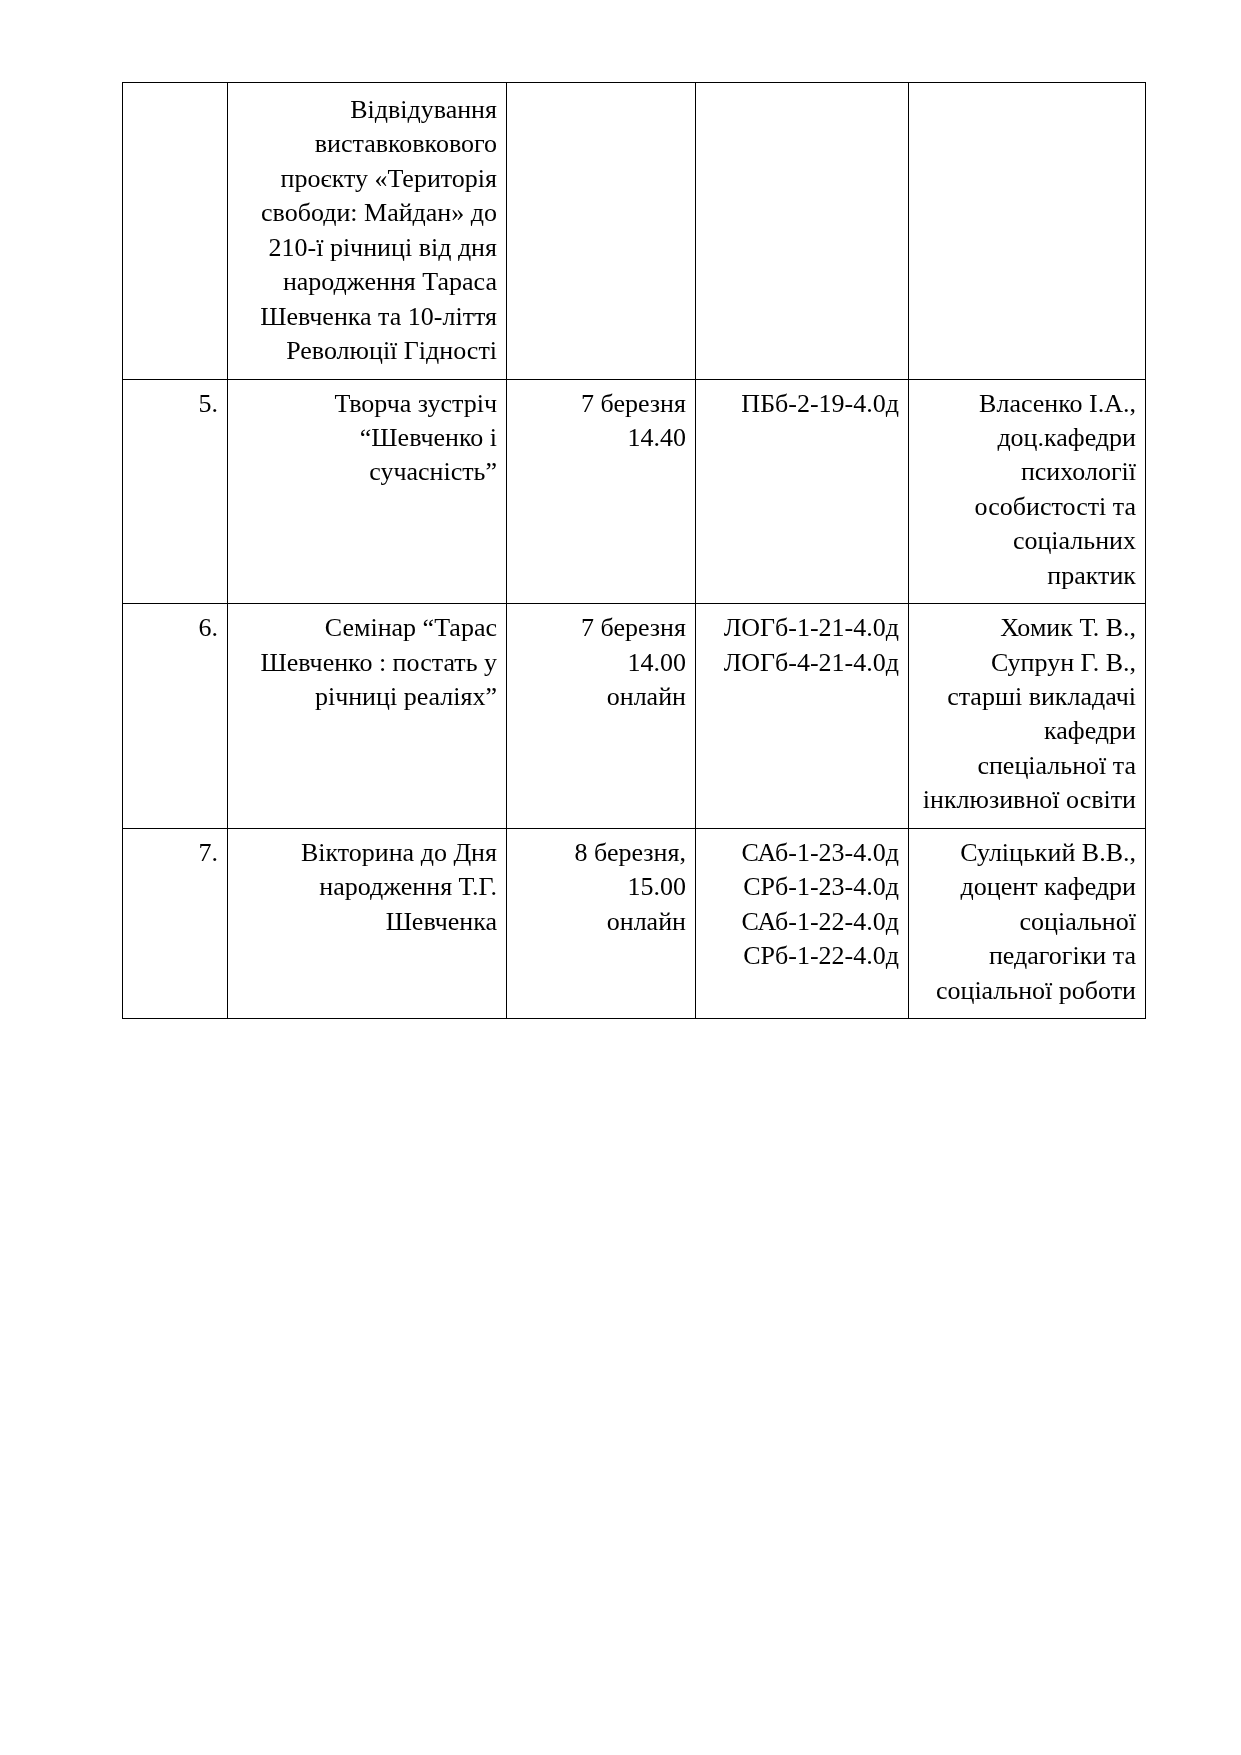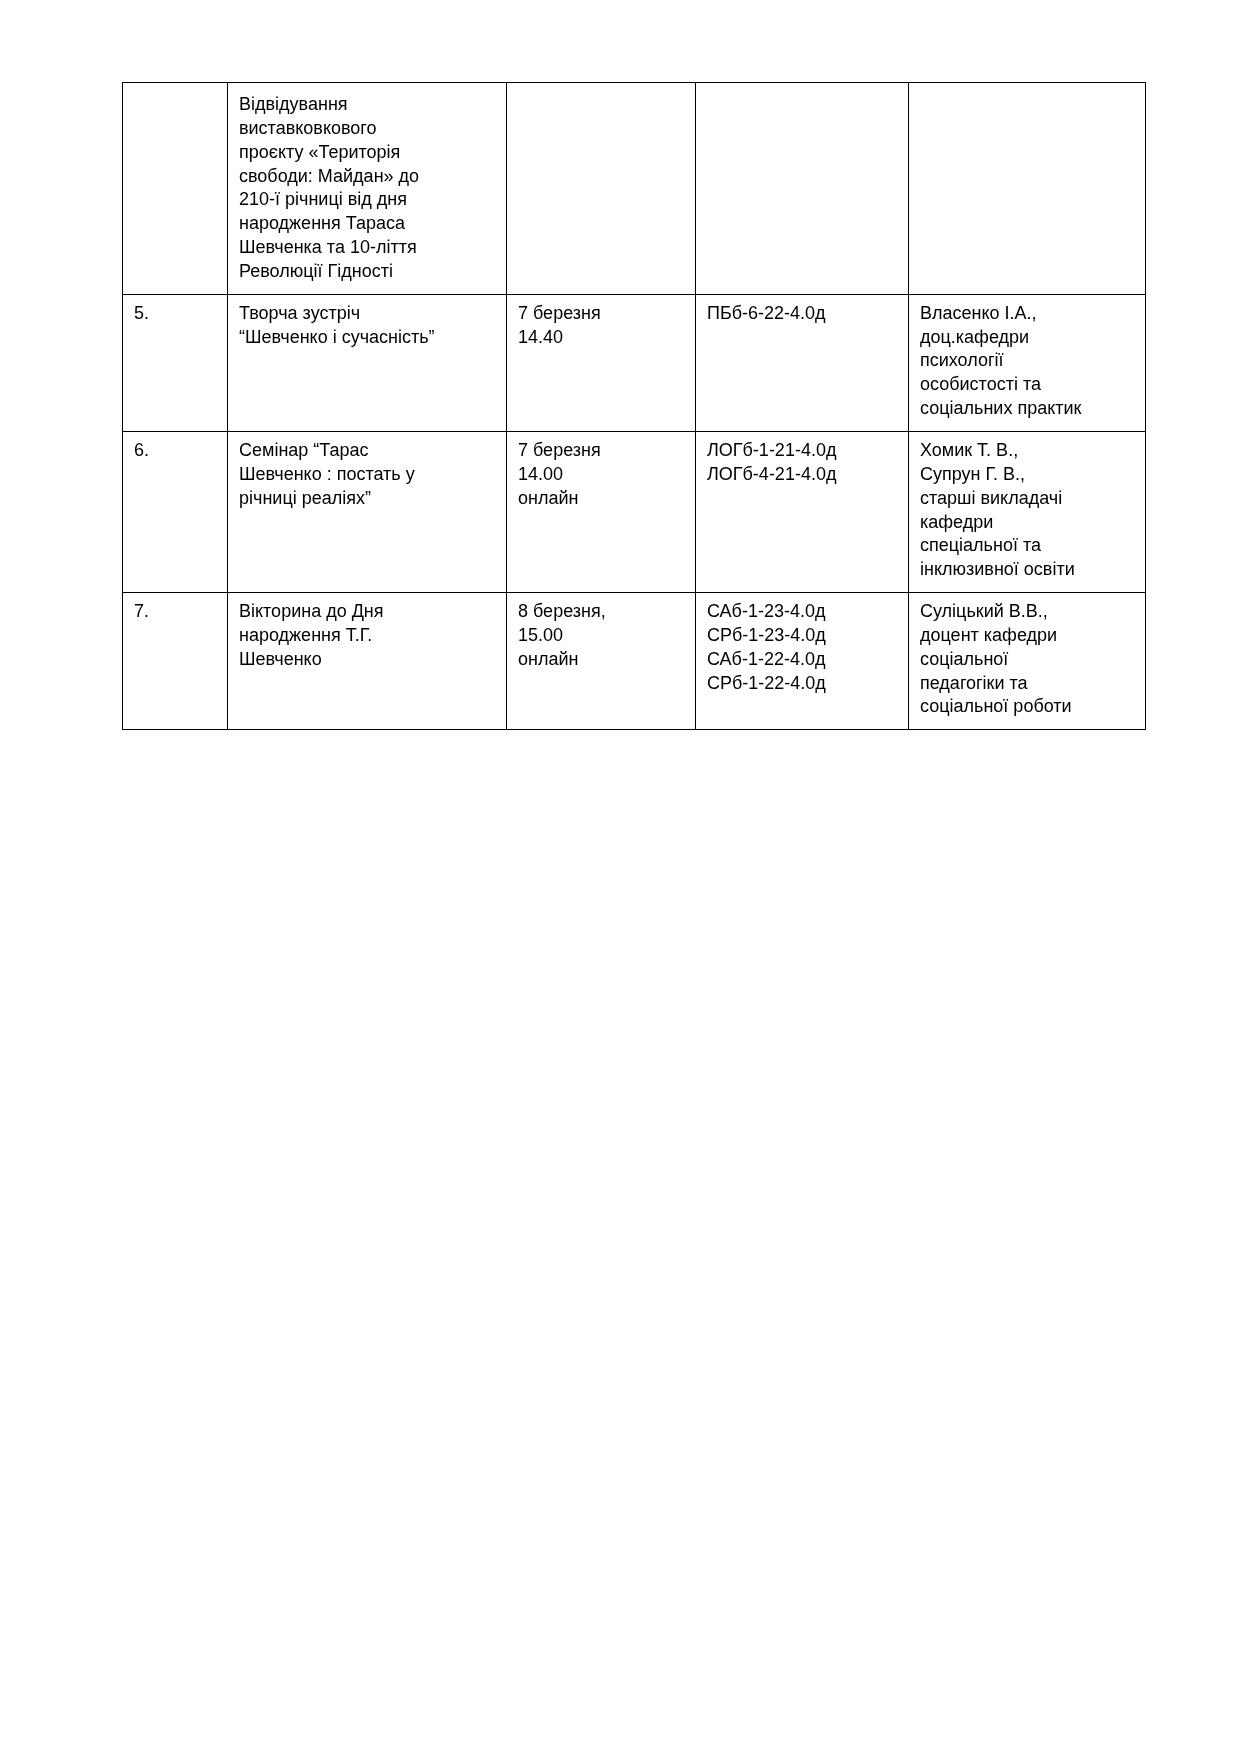--- a/index.html
+++ b/index.html
@@ -27,24 +27,25 @@
     left: 122px;
     top: 82px;
     width: 918px;
     border-collapse: collapse;
     table-layout: fixed;
   }
   .doc-table td {
     border: 1.6px solid #000000;
     vertical-align: top;
     padding: 7px 9px 10px 11px;
-    font-size: 18px;
+    font-size: 26px;
     line-height: 1.325;
-    font-family: Liberation Sans, sans-serif;
+    font-family: Liberation Serif, serif;
     white-space: pre-line;
+    text-align: right;
   }
   .col-num   { width: 84px; }
   .col-event { width: 258px; }
   .col-date  { width: 168px; }
   .col-group { width: 192px; }
   .col-resp  { width: 216px; }
 
   .cell-num {
     text-align: left;
   }
@@ -80,21 +81,21 @@
         <td class="col-group empty-cell"></td>
         <td class="col-resp empty-cell"></td>
       </tr>
 
       <tr>
         <td class="col-num cell-num">5.</td>
         <td class="col-event">Творча зустріч
 “Шевченко і сучасність”</td>
         <td class="col-date">7 березня
 14.40</td>
-        <td class="col-group">ПБб-6-22-4.0д</td>
+        <td class="col-group">ПБб-2-19-4.0д</td>
         <td class="col-resp">Власенко І.А.,
 доц.кафедри
 психології
 особистості та
 соціальних практик</td>
       </tr>
 
       <tr>
         <td class="col-num cell-num">6.</td>
         <td class="col-event">Семінар “Тарас
@@ -110,21 +111,21 @@
 старші викладачі
 кафедри
 спеціальної та
 інклюзивної освіти</td>
       </tr>
 
       <tr>
         <td class="col-num cell-num">7.</td>
         <td class="col-event">Вікторина до Дня
 народження Т.Г.
-Шевченко</td>
+Шевченка</td>
         <td class="col-date">8 березня,
 15.00
 онлайн</td>
         <td class="col-group">САб-1-23-4.0д
 СРб-1-23-4.0д
 САб-1-22-4.0д
 СРб-1-22-4.0д</td>
         <td class="col-resp">Суліцький В.В.,
 доцент кафедри
 соціальної

